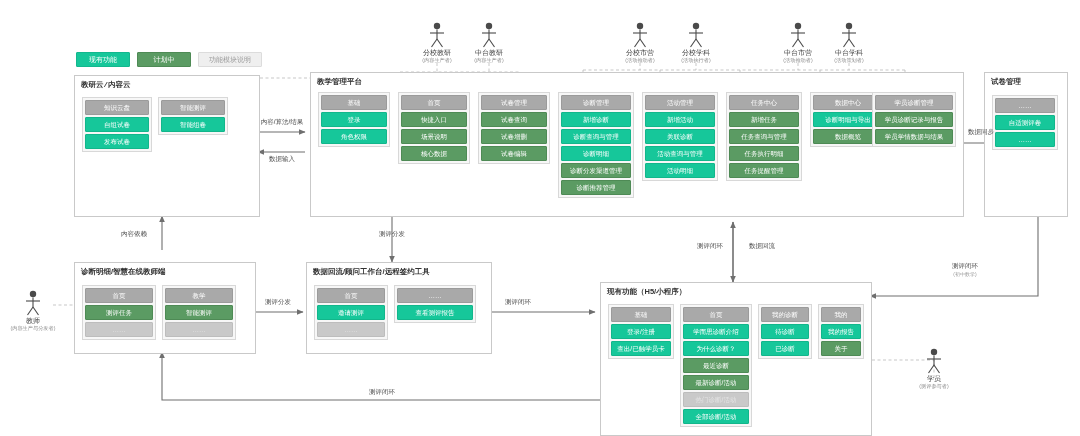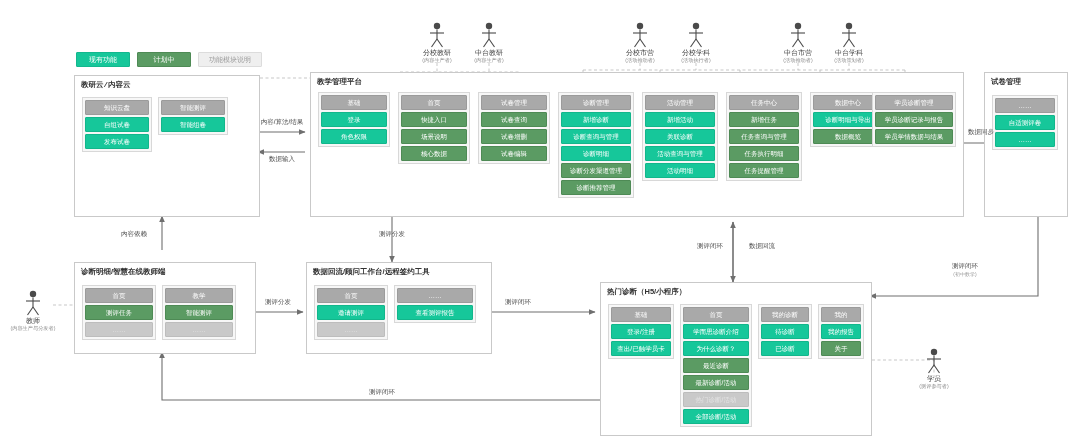--- a/index.html
+++ b/index.html
@@ -350,21 +350,21 @@
     </div>
   </div>
   <div class="colwrap" style="left:394px;top:285px;width:82px;">
     <div style="display:flex;flex-direction:column;gap:2px;">
       <div class="cell c-head">……</div>
       <div class="cell c-green">查看测评报告</div>
     </div>
   </div>
 
   <div class="sysbox" style="left:600px;top:282px;width:270px;height:152px;">
-    <div class="title">热门诊断（H5/小程序）</div>
+    <div class="title">现有功能（H5/小程序）</div>
   </div>
   <div class="colwrap" style="left:608px;top:304px;width:66px;">
     <div style="display:flex;flex-direction:column;gap:2px;">
       <div class="cell c-head">基础</div>
       <div class="cell c-green">登录/注册</div>
       <div class="cell c-green">查出/已触学员卡</div>
     </div>
   </div>
   <div class="colwrap" style="left:680px;top:304px;width:72px;">
     <div style="display:flex;flex-direction:column;gap:2px;">

